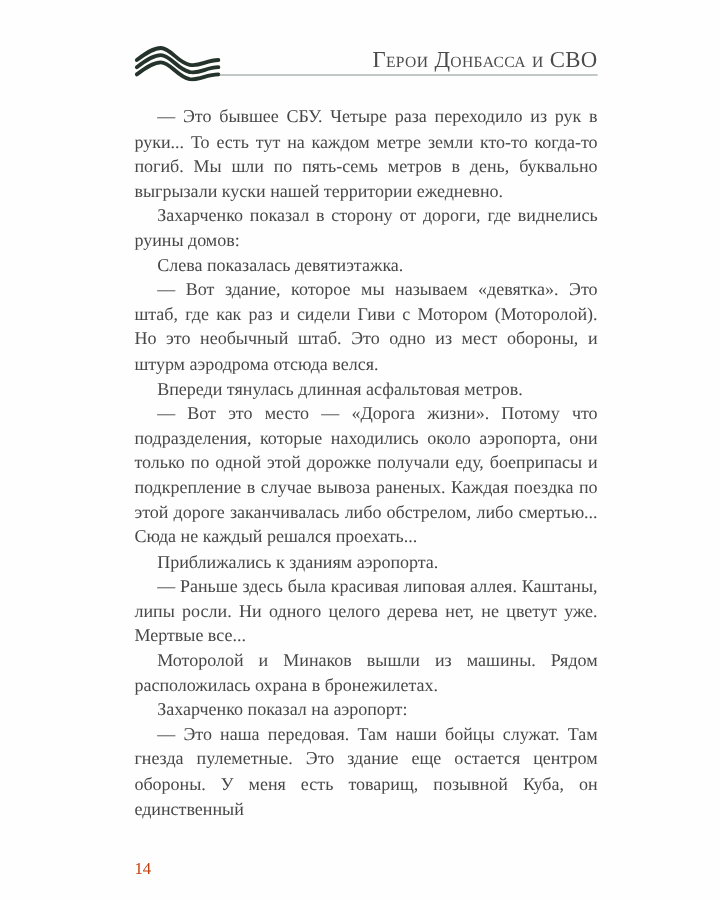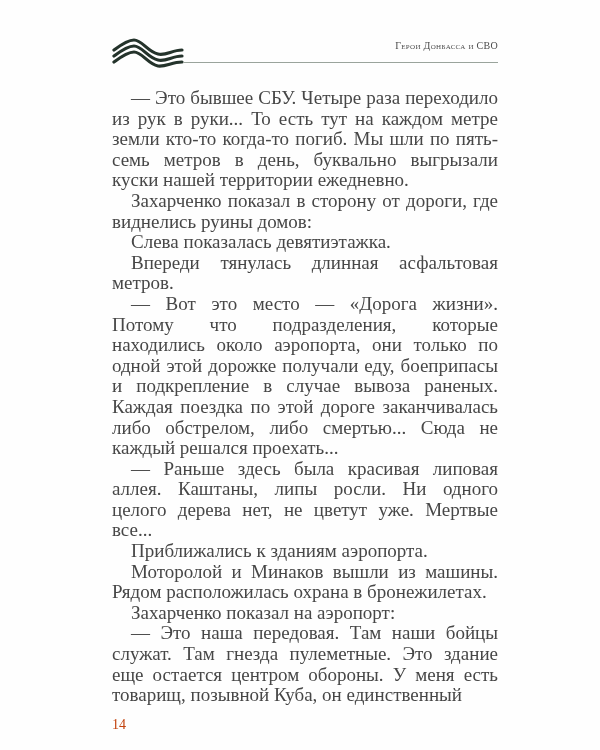--- a/index.html
+++ b/index.html
@@ -1,21 +1,21 @@
 <!DOCTYPE html>
 <html><head>
 <meta charset="utf-8">
 <style>
   html, body { margin:0; padding:0; }
   body { width:600px; height:750px; background:#ffffff; position:relative; overflow:hidden; }
   .page { position:absolute; left:0; top:0; width:600px; height:750px; background:#fefefe; }
   .ribbon { position:absolute; left:112px; top:36px; width:72px; height:32px; }
   .header-rule { position:absolute; left:183px; top:62px; width:315px; height:1px; background:#9aa49c; }
-  .header-title { position:absolute; right:102px; top:40px; font-family:"Liberation Serif", serif; font-size:10px; color:#4b4b4b; letter-spacing:0.3px; font-variant:small-caps; }
-  .body-text { position:absolute; left:112px; top:88px; width:386px; font-family:"Liberation Serif", serif; font-size:19px; line-height:20.6px; color:#474747; text-align:justify; }
+  .header-title { position:absolute; right:102px; top:40px; font-family:"Liberation Serif", serif; font-size:19px; color:#4b4b4b; letter-spacing:0.3px; font-variant:small-caps; }
+  .body-text { position:absolute; left:112px; top:88px; width:386px; font-family:"Liberation Serif", serif; font-size:15px; line-height:20.6px; color:#474747; text-align:justify; }
   .body-text p { margin:0; text-indent:19px; }
   .page-num { position:absolute; left:112px; top:717px; font-family:"Liberation Serif", serif; font-size:14px; color:#c2410c; }
 </style>
 </head>
 <body>
 
 <div class="page">
   <svg class="ribbon" viewBox="0 0 72 32">
     <g fill="none" stroke="#24332b" stroke-width="3.2" stroke-linecap="round">
       <path d="M2 14 C10 8, 16 4, 22 4 C30 4, 36 16, 46 18 C54 20, 60 14, 70 14"></path>
@@ -23,23 +23,24 @@
       <path d="M2 26 C10 20, 16 16, 22 16 C30 16, 36 28, 46 30 C54 31, 60 26, 70 26"></path>
     </g>
   </svg>
   <div class="header-rule"></div>
   <div class="header-title">Герои Донбасса и СВО</div>
 
   <div class="body-text">
     <p>— Это бывшее СБУ. Четыре раза переходило из рук в руки... То есть тут на каждом метре земли кто-то когда-то погиб. Мы шли по пять-семь метров в день, буквально выгрызали куски нашей территории ежедневно.</p>
     <p>Захарченко показал в сторону от дороги, где виднелись руины домов:</p>
     <p>Слева показалась девятиэтажка.</p>
+    <p>— Вот здание, которое мы называем «девятка». Это штаб, где как раз и сидели Гиви с Мотором (Моторолой). Но это необычный штаб. Это одно из мест обороны, и штурм аэродрома отсюда велся.</p>
     <p>Впереди тянулась длинная асфальтовая метров.</p>
     <p>— Вот это место — «Дорога жизни». Потому что подразделения, которые находились около аэропорта, они только по одной этой дорожке получали еду, боеприпасы и подкрепление в случае вывоза раненых. Каждая поездка по этой дороге заканчивалась либо обстрелом, либо смертью... Сюда не каждый решался проехать...</p>
+    <p>Приближались к зданиям аэропорта.</p>
     <p>— Раньше здесь была красивая липовая аллея. Каштаны, липы росли. Ни одного целого дерева нет, не цветут уже. Мертвые все...</p>
-    <p>Приближались к зданиям аэропорта.</p>
     <p>Моторолой и Минаков вышли из машины. Рядом расположилась охрана в бронежилетах.</p>
     <p>Захарченко показал на аэропорт:</p>
     <p>— Это наша передовая. Там наши бойцы служат. Там гнезда пулеметные. Это здание еще остается центром обороны. У меня есть товарищ, позывной Куба, он единственный</p>
   </div>
 
   <div class="page-num">14</div>
 </div>
 
 </body></html>

